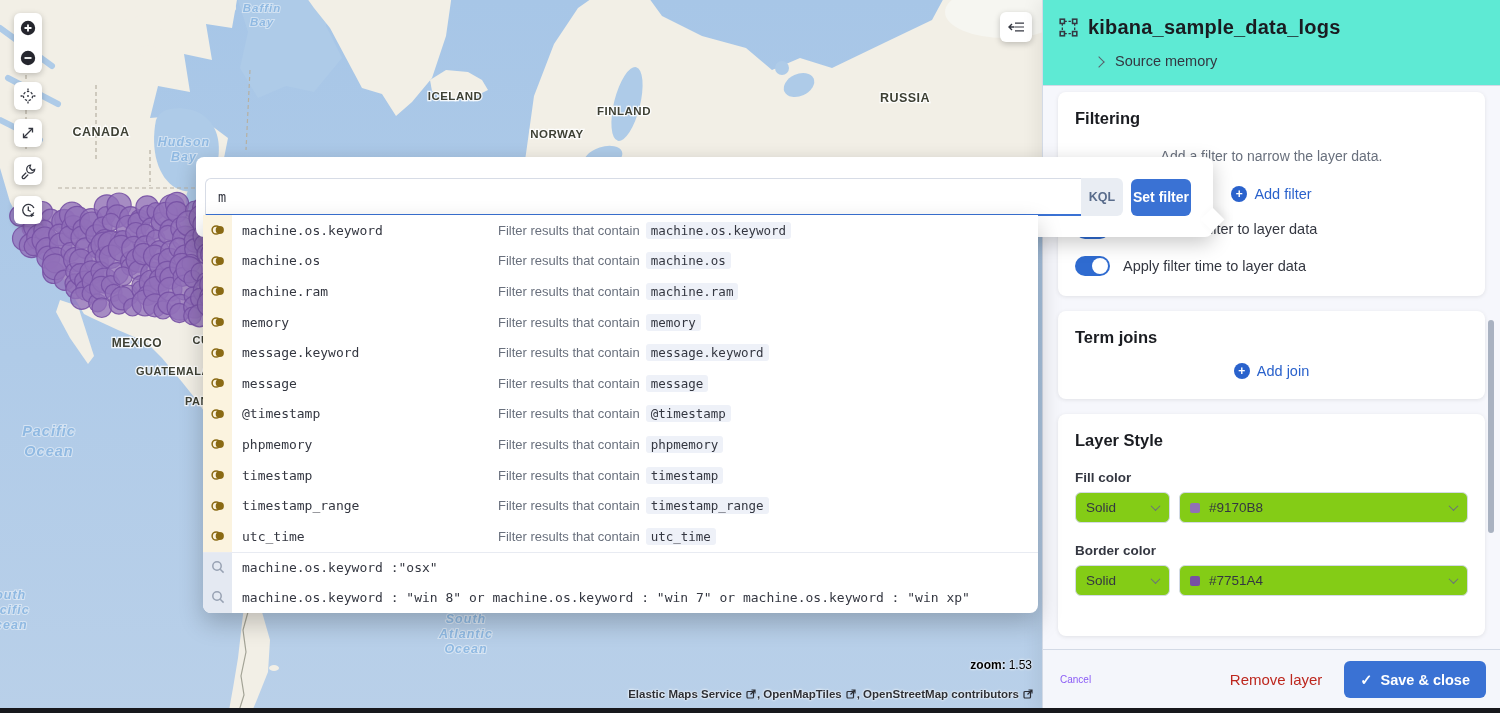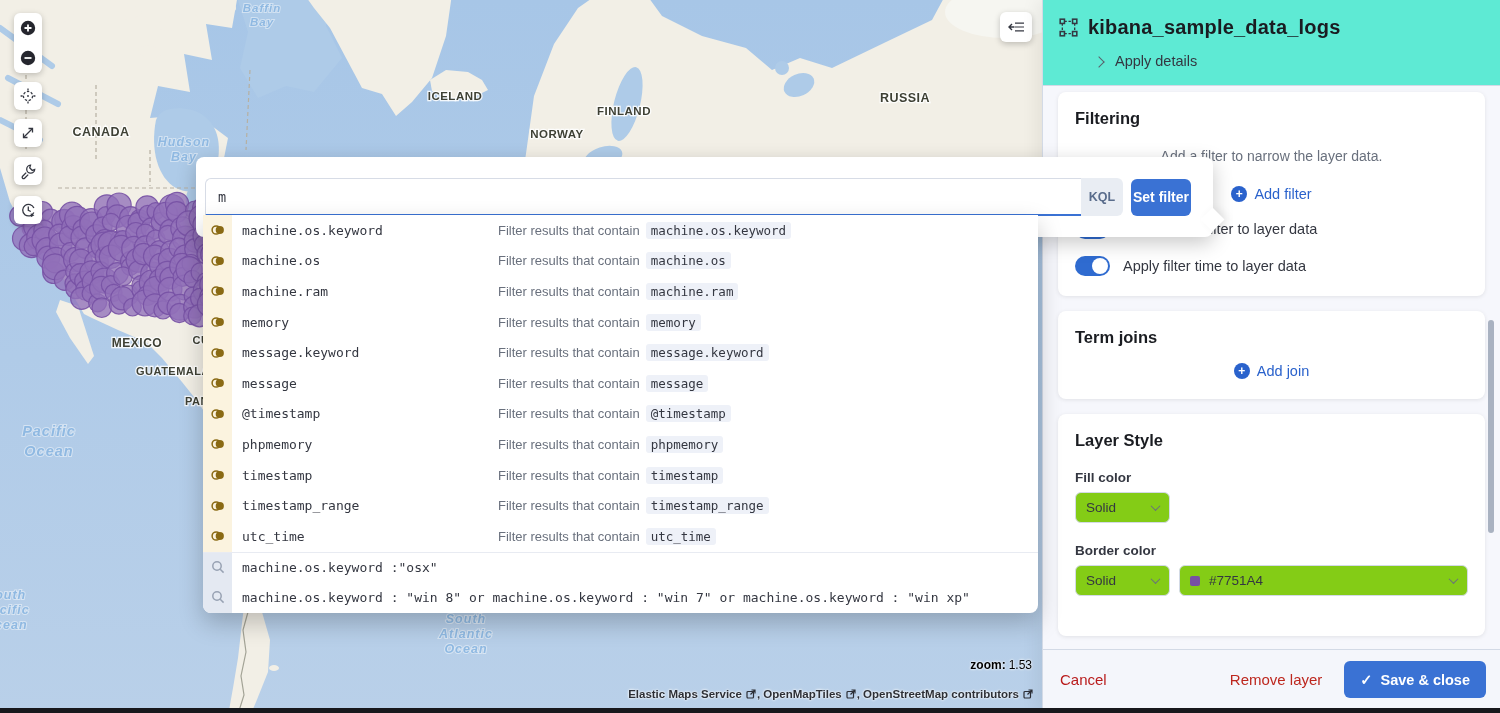--- a/index.html
+++ b/index.html
@@ -98,21 +98,21 @@
   .select { height:31px; border:1px solid #d3dae6; border-radius:6px; background:#84cc16; display:flex; align-items:center;
     padding:0 10px; font-size:13.5px; color:#343741; cursor:pointer; }
   .select .chev { margin-left:auto; width:7px; height:7px; border-right:1.6px solid #69707d; border-bottom:1.6px solid #69707d;
     transform:rotate(45deg) translate(-1px,-1px); }
   .sel-mode { width:95px; }
   .sel-color { flex:1; }
   .swatch { width:10px; height:10px; border-radius:2px; margin-right:9px; flex:none; }
 
   .flyout-footer { position:absolute; left:0; right:0; bottom:0; height:64px; background:#f4f6fb; border-top:1px solid #d3dae6;
     display:flex; align-items:center; padding:0 14px 4px 17px; z-index:50; }
-  .cancel-link { color:#b91c1c; font-size:15px; cursor:pointer; }
+  .cancel-link { color:#8b5cf6; font-size:10px; cursor:pointer; }
   .remove-link { color:#bd271e; font-size:15px; margin-left:auto; cursor:pointer; }
   .save-btn { margin-left:22px; height:37px; background:#3a72d4; border:none; border-radius:6px; color:#fff; font-size:14.5px;
     font-weight:bold; font-family:"Liberation Sans",sans-serif; padding:0 16px; display:flex; align-items:center; gap:8px; cursor:pointer; }
 
   .scroll-thumb { position:absolute; right:6px; top:320px; width:6px; height:213px; background:#a9b2c1; border-radius:3px; z-index:40; }
   .bottom-bar { position:absolute; left:0; bottom:0; width:1500px; height:5px; background:#17181c; z-index:999; }
 </style>
 </head>
 <body>
 
@@ -419,21 +419,21 @@
         <rect x="1" y="1" width="3.6" height="3.6"></rect>
           <rect x="11.4" y="1" width="3.6" height="3.6"></rect>
           <rect x="1" y="11.4" width="3.6" height="3.6"></rect>
           <rect x="11.4" y="11.4" width="3.6" height="3.6"></rect>
         <path d="M4.6,2.8 H11.4 M4.6,13.2 H11.4 M2.8,4.6 V11.4 M13.2,4.6 V11.4" stroke-dasharray="2 1.4" stroke-width="1.1"></path>
       </svg>
       <div class="flyout-title">kibana_sample_data_logs</div>
     </div>
     <div class="source-row">
       <span class="chev-right"></span>
-      <span class="source-label">Apply details</span>
+      <span class="source-label">Source memory</span>
     </div>
   </div>
 
   <div class="flyout-body">
 
     <div class="card">
       <h3>Filtering</h3>
       <div class="card-desc">Add a filter to narrow the layer data.</div>
       <div class="add-link-row">
         <div class="add-link">
@@ -465,20 +465,25 @@
       </div>
     </div>
 
     <div class="card" style="padding-bottom:40px">
       <h3>Layer Style</h3>
 
       <div class="field-label">Fill color</div>
       <div class="control-row">
         <div class="select sel-mode">
           <span>Solid</span>
+            <span class="chev"></span>
+        </div>
+        <div class="select sel-color">
+          <span class="swatch" id="fill-swatch" style="background: rgb(145, 112, 184);"></span>
+          <span>#9170B8</span>
             <span class="chev"></span>
         </div>
       </div>
 
       <div class="field-label">Border color</div>
       <div class="control-row">
         <div class="select sel-mode">
           <span>Solid</span>
             <span class="chev"></span>
         </div>

